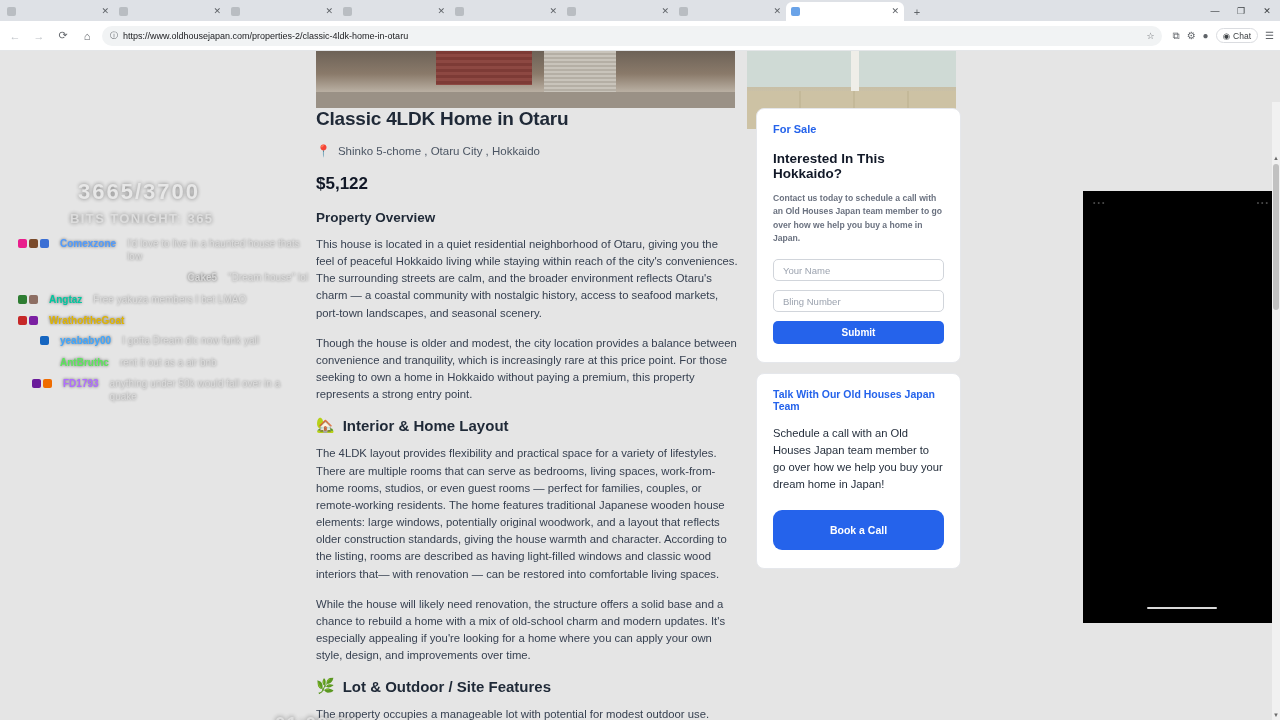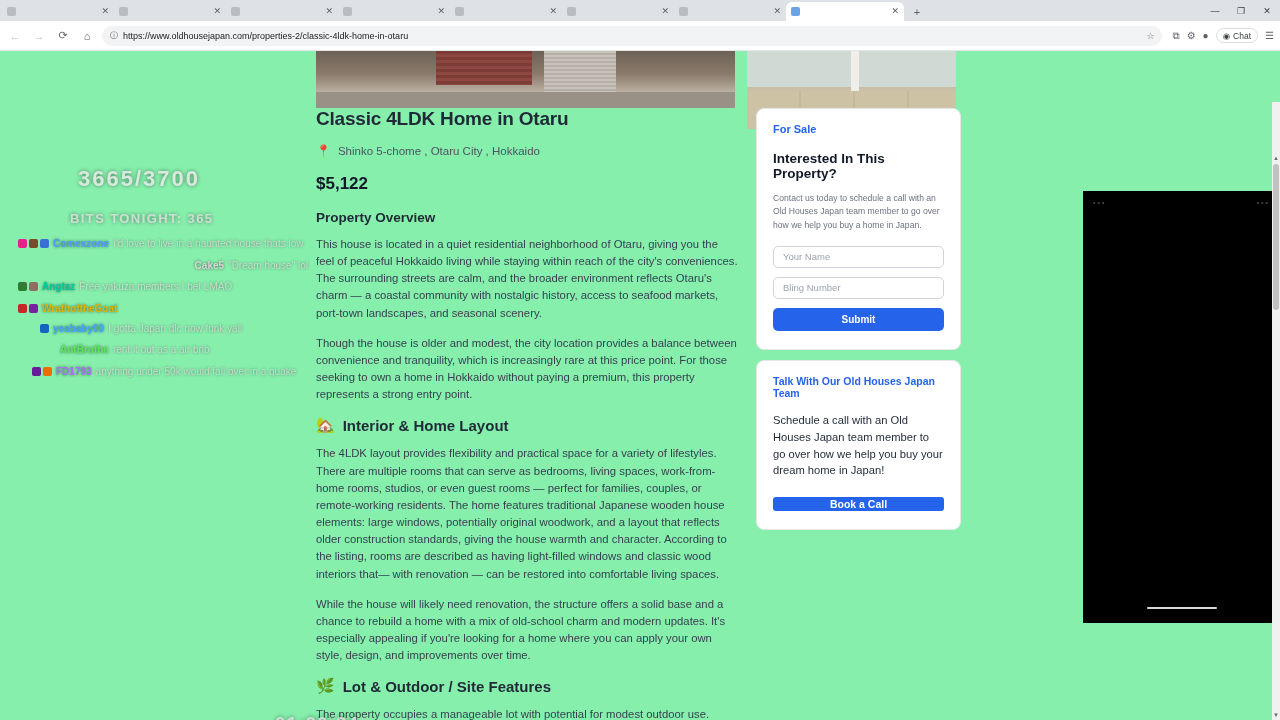--- a/index.html
+++ b/index.html
@@ -122,21 +122,21 @@
 
   
   .viewport {
     flex: 1 1 auto;
     position: relative;
     overflow: hidden;
     background: #ffffff;
   }
   .page {
     position: absolute; inset: 0;
-    background: #86efac;
+    background: #e5e5e5;
   }
   .content-wrap {
     display: flex;
     gap: 18px;
     padding: 0 0 0 316px;
   }
   .col-main { width: 422px; }
   .col-side { width: 205px; }
 
   .hero {
@@ -205,74 +205,74 @@
     border: 1px solid #e5e7eb; border-radius: 8px; background: #fff;
     padding: 14px 16px 18px 16px; margin-bottom: 10px;
   }
   .forsale {
     font-size: 11px; color: #2563eb; font-weight: 600; margin-bottom: 16px;
   }
   .card h3 {
     font-size: 13.5px; color:#111827; font-weight: 700; margin: 0 0 11px 0;
   }
   .card p.small {
-    font-size: 8.6px; line-height: 1.55; color: #6b7280; margin: 0 0 14px 0;
+    font-size: 8.6px; line-height: 1.55; color: #6b7280; margin: 0 0 14px 0; font-weight: bold;
   }
   .field {
     height: 22px; border: 1px solid #d1d5db; border-radius: 5px;
     display: flex; align-items: center; padding: 0 9px;
     font-size: 9.5px; color: #9ca3af; margin-bottom: 9px; background: #fff;
   }
   .btn-primary {
     height: 23px; border-radius: 5px; background: #2563eb;
     color:#fff; font-size: 10px; font-weight: 700;
     display:flex; align-items:center; justify-content:center;
     margin-top: 4px;
   }
   .card.talk h4 {
     font-size: 10.5px; color:#2563eb; font-weight:700; margin:0 0 13px 0;
   }
   .card.talk p {
     font-size: 11.2px; line-height: 1.5; color:#1f2937; margin:0 0 18px 0;
   }
   .btn-call {
-    height: 14px; border-radius: 3px; background:#2563eb; color:#fff;
+    height: 40px; border-radius: 9px; background:#2563eb; color:#fff;
     font-size: 10.5px; font-weight:600;
     display:flex; align-items:center; justify-content:center;
   }
   .dots {
     position: absolute; right: 28px; top: 457px;
     width: 56px; height: 56px;
     background-image: radial-gradient(#cbd5e1 1px, transparent 1px);
     background-size: 9px 9px;
     opacity: .85;
   }
 
   
   .stream-left {
     position: absolute; left: 0; top: 57px; width: 316px; height: 663px;
     pointer-events: none;
   }
   .counter {
-    position: absolute; left: 78px; top: 58px;
+    position: absolute; left: 78px; top: 71px;
     font-size: 22px; font-weight: 700; color: #e8e8e8;
     letter-spacing: 2px;
     text-shadow: 0 0 4px rgba(0,0,0,.55);
     opacity:.85;
   }
   .bits {
     position: absolute; left: 70px; top: 103px;
     font-size: 13px; font-weight: 700; color:#dcdcdc;
     letter-spacing: 1.4px;
     text-shadow: 0 0 4px rgba(0,0,0,.55);
     opacity:.85;
   }
   .chat { position: absolute; left: 18px; top: 130px; width: 290px; }
   .chatline {
-    display: flex; align-items: flex-start; gap: 4px;
+    display: flex; align-items: flex-start; gap: 11px;
     margin-bottom: 9px; font-size: 10px;
     text-shadow: 0 0 3px rgba(0,0,0,.6);
   }
   .chatline .badges { display:flex; gap:2px; flex:0 0 auto; padding-top:1px; }
   .badge { width:9px; height:9px; border-radius:2px; display:inline-block; }
   .chatline .user { font-weight:700; flex:0 0 auto; }
   .chatline .msg { color:#d7d7d7; opacity:.75; flex:1 1 auto; line-height:1.25; }
   .chatline.right { justify-content:flex-end; }
   .timer {
     position:absolute; left: 275px; top: 605px;
@@ -435,21 +435,21 @@
               <span class="em">🌿</span>
               <span>Lot &amp; Outdoor / Site Features</span>
             </h2>
             <p class="body">The property occupies a manageable lot with potential for modest outdoor use. Given the compact lot and urban location, maintenance and upkeep would be easier compared to large rural properties. The orientation and structure suggest good sunlight and ventilation — a rare combination at this price level. The surrounding streets are described as peaceful and gently trafficked, contributing to a calm residential feel.</p>
 
           </div>
 
           <div class="col-side">
             <div class="card">
               <div class="forsale">For Sale</div>
-              <h3>Interested In This Property?</h3>
+              <h3>Interested In This Hokkaido?</h3>
               <p class="small">Contact us today to schedule a call with an Old Houses Japan team member to go over how we help you buy a home in Japan.</p>
               <div class="field">
                 <span>Your Name</span>
               </div>
               <div class="field">
                 <span>Bling Number</span>
               </div>
               <div class="btn-primary">Submit</div>
             </div>
 
@@ -497,21 +497,21 @@
             <span class="badge" style="background:#c62828"></span>
             <span class="badge" style="background:#7b1fa2"></span>
           </span>
           <span class="user" style="color:#e0b400">WrathoftheGoat</span>
         </div>
         <div class="chatline" style="padding-left:22px">
           <span class="badges">
             <span class="badge" style="background:#1565c0"></span>
           </span>
           <span class="user" style="color:#3ea6ff">yeababy00</span>
-          <span class="msg">I gotta Japan dlc now funk yall</span>
+          <span class="msg">I gotta Dream dlc now funk yall</span>
         </div>
         <div class="chatline" style="padding-left:42px">
           <span class="user" style="color:#5ce65c">AntBruthc</span>
           <span class="msg">rent it out as a air bnb</span>
         </div>
         <div class="chatline" style="padding-left:14px">
           <span class="badges">
             <span class="badge" style="background:#6a1b9a"></span>
             <span class="badge" style="background:#ef6c00"></span>
           </span>

